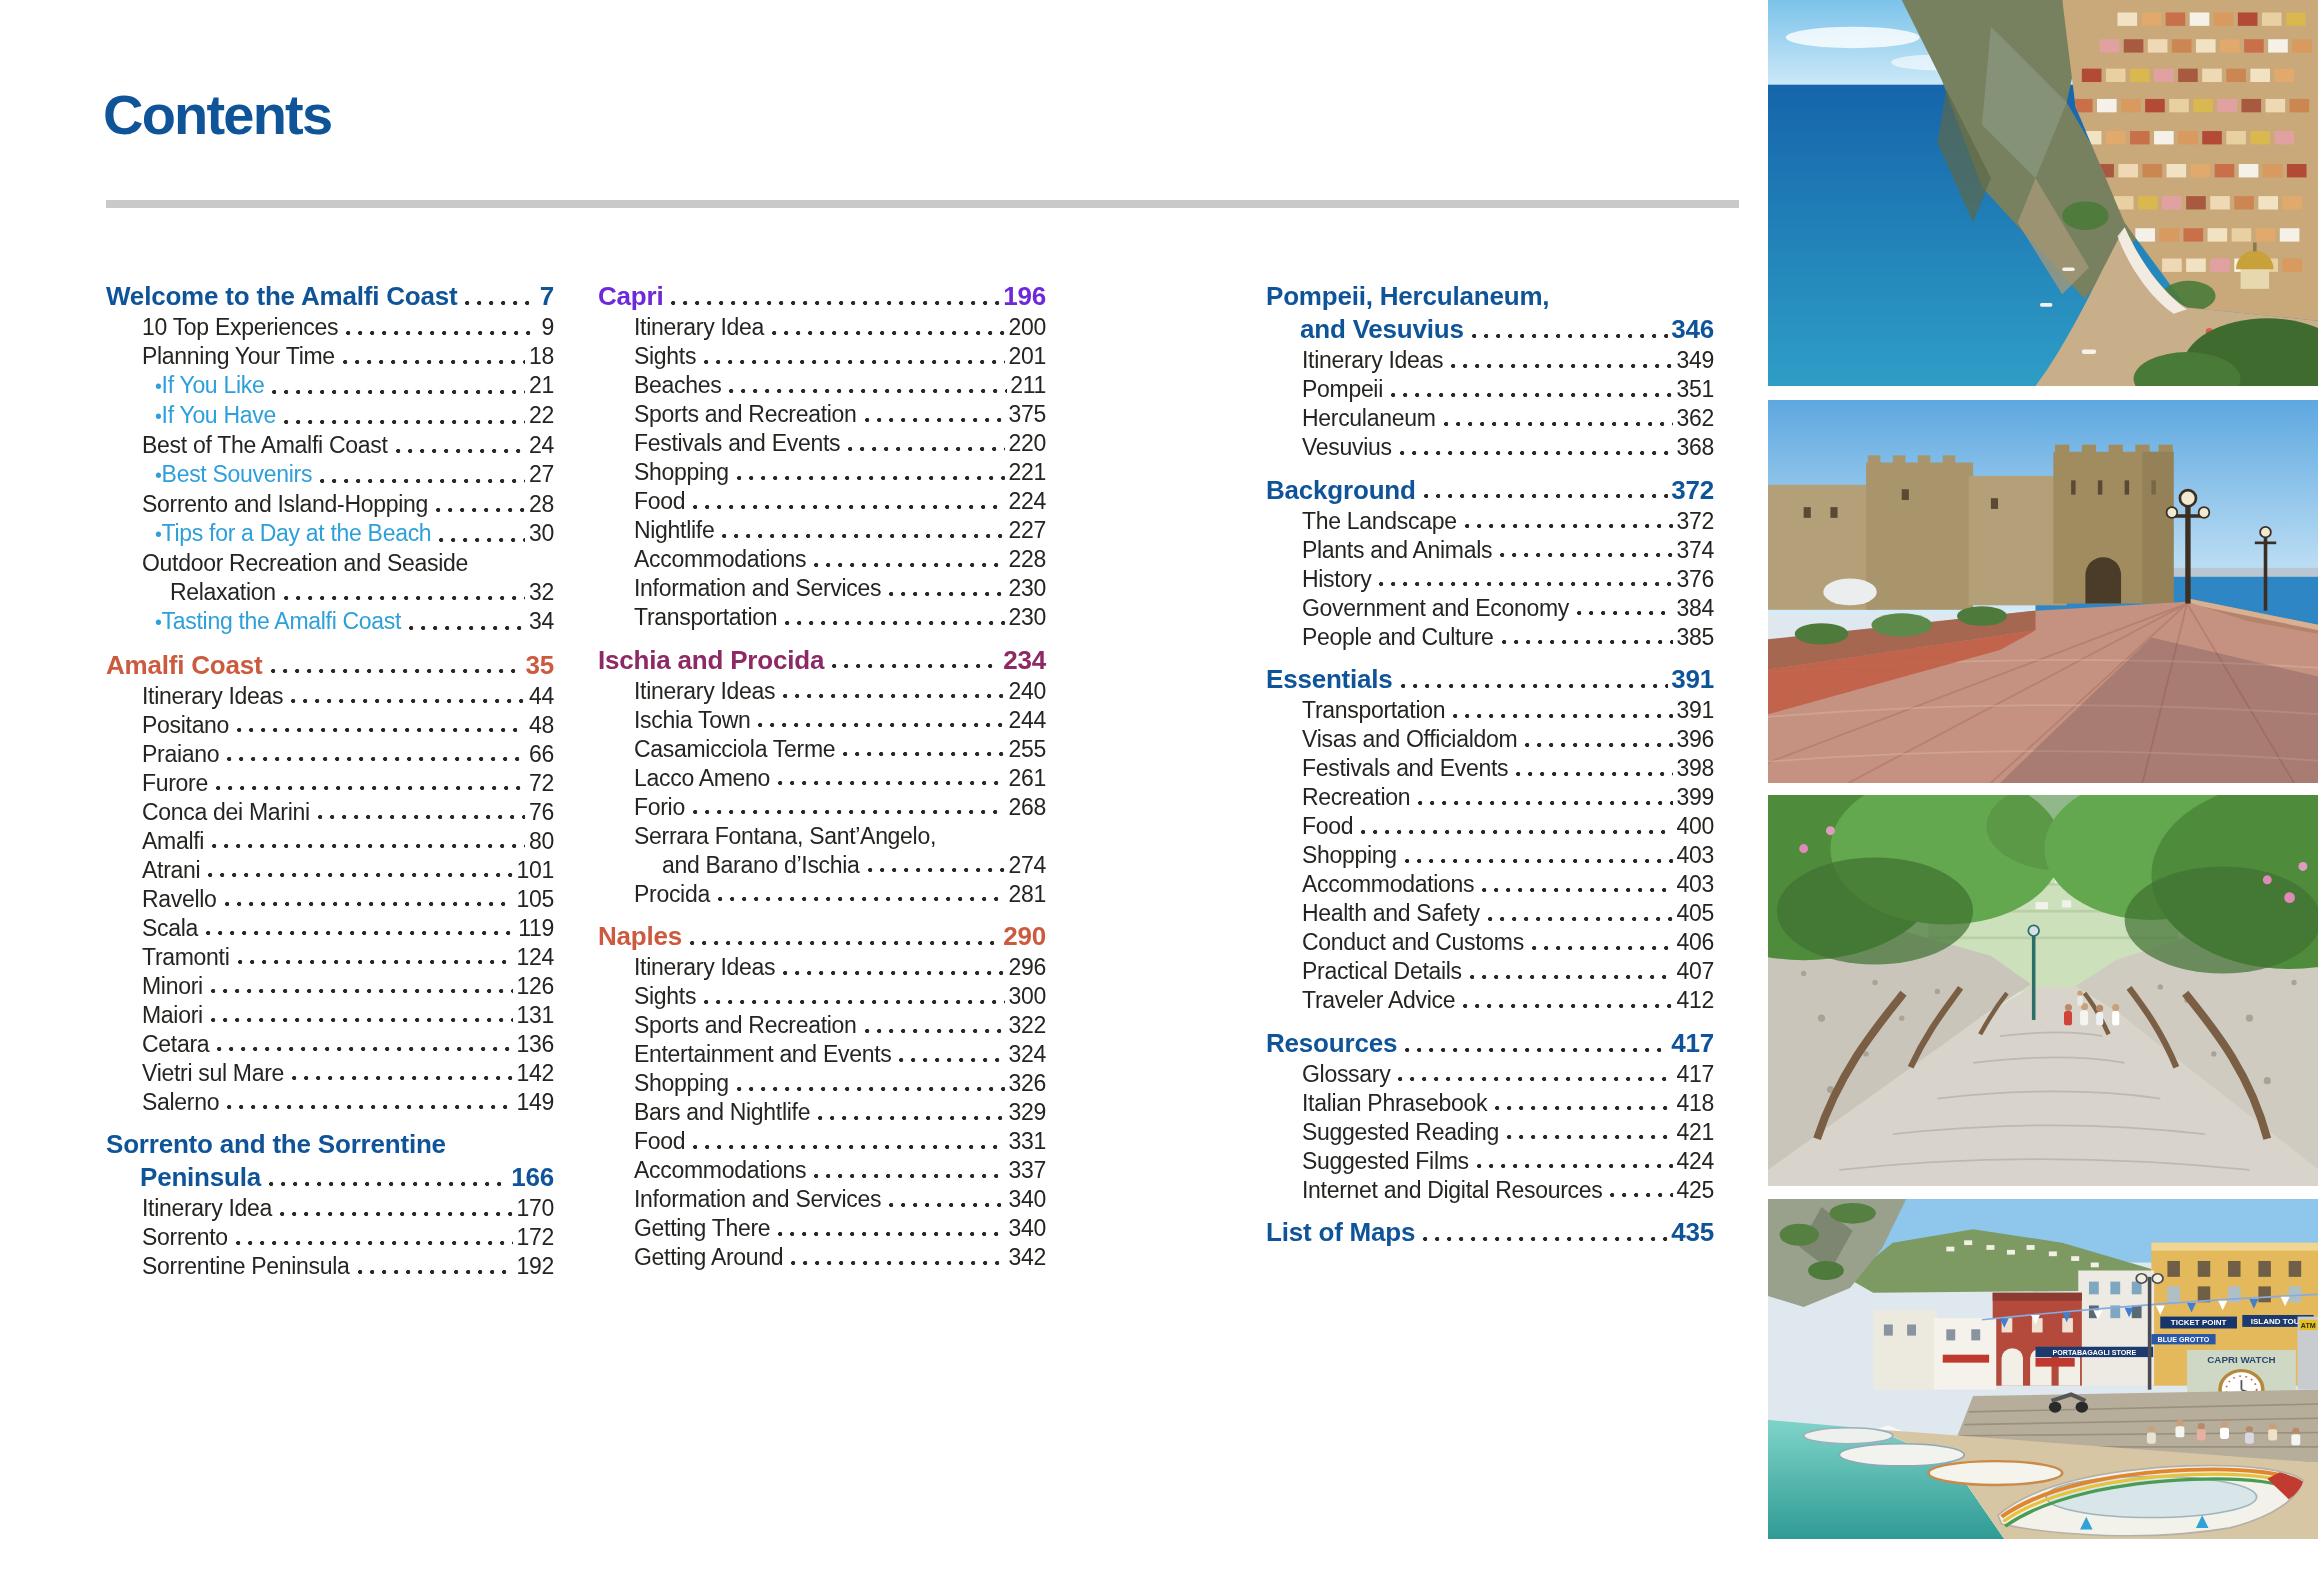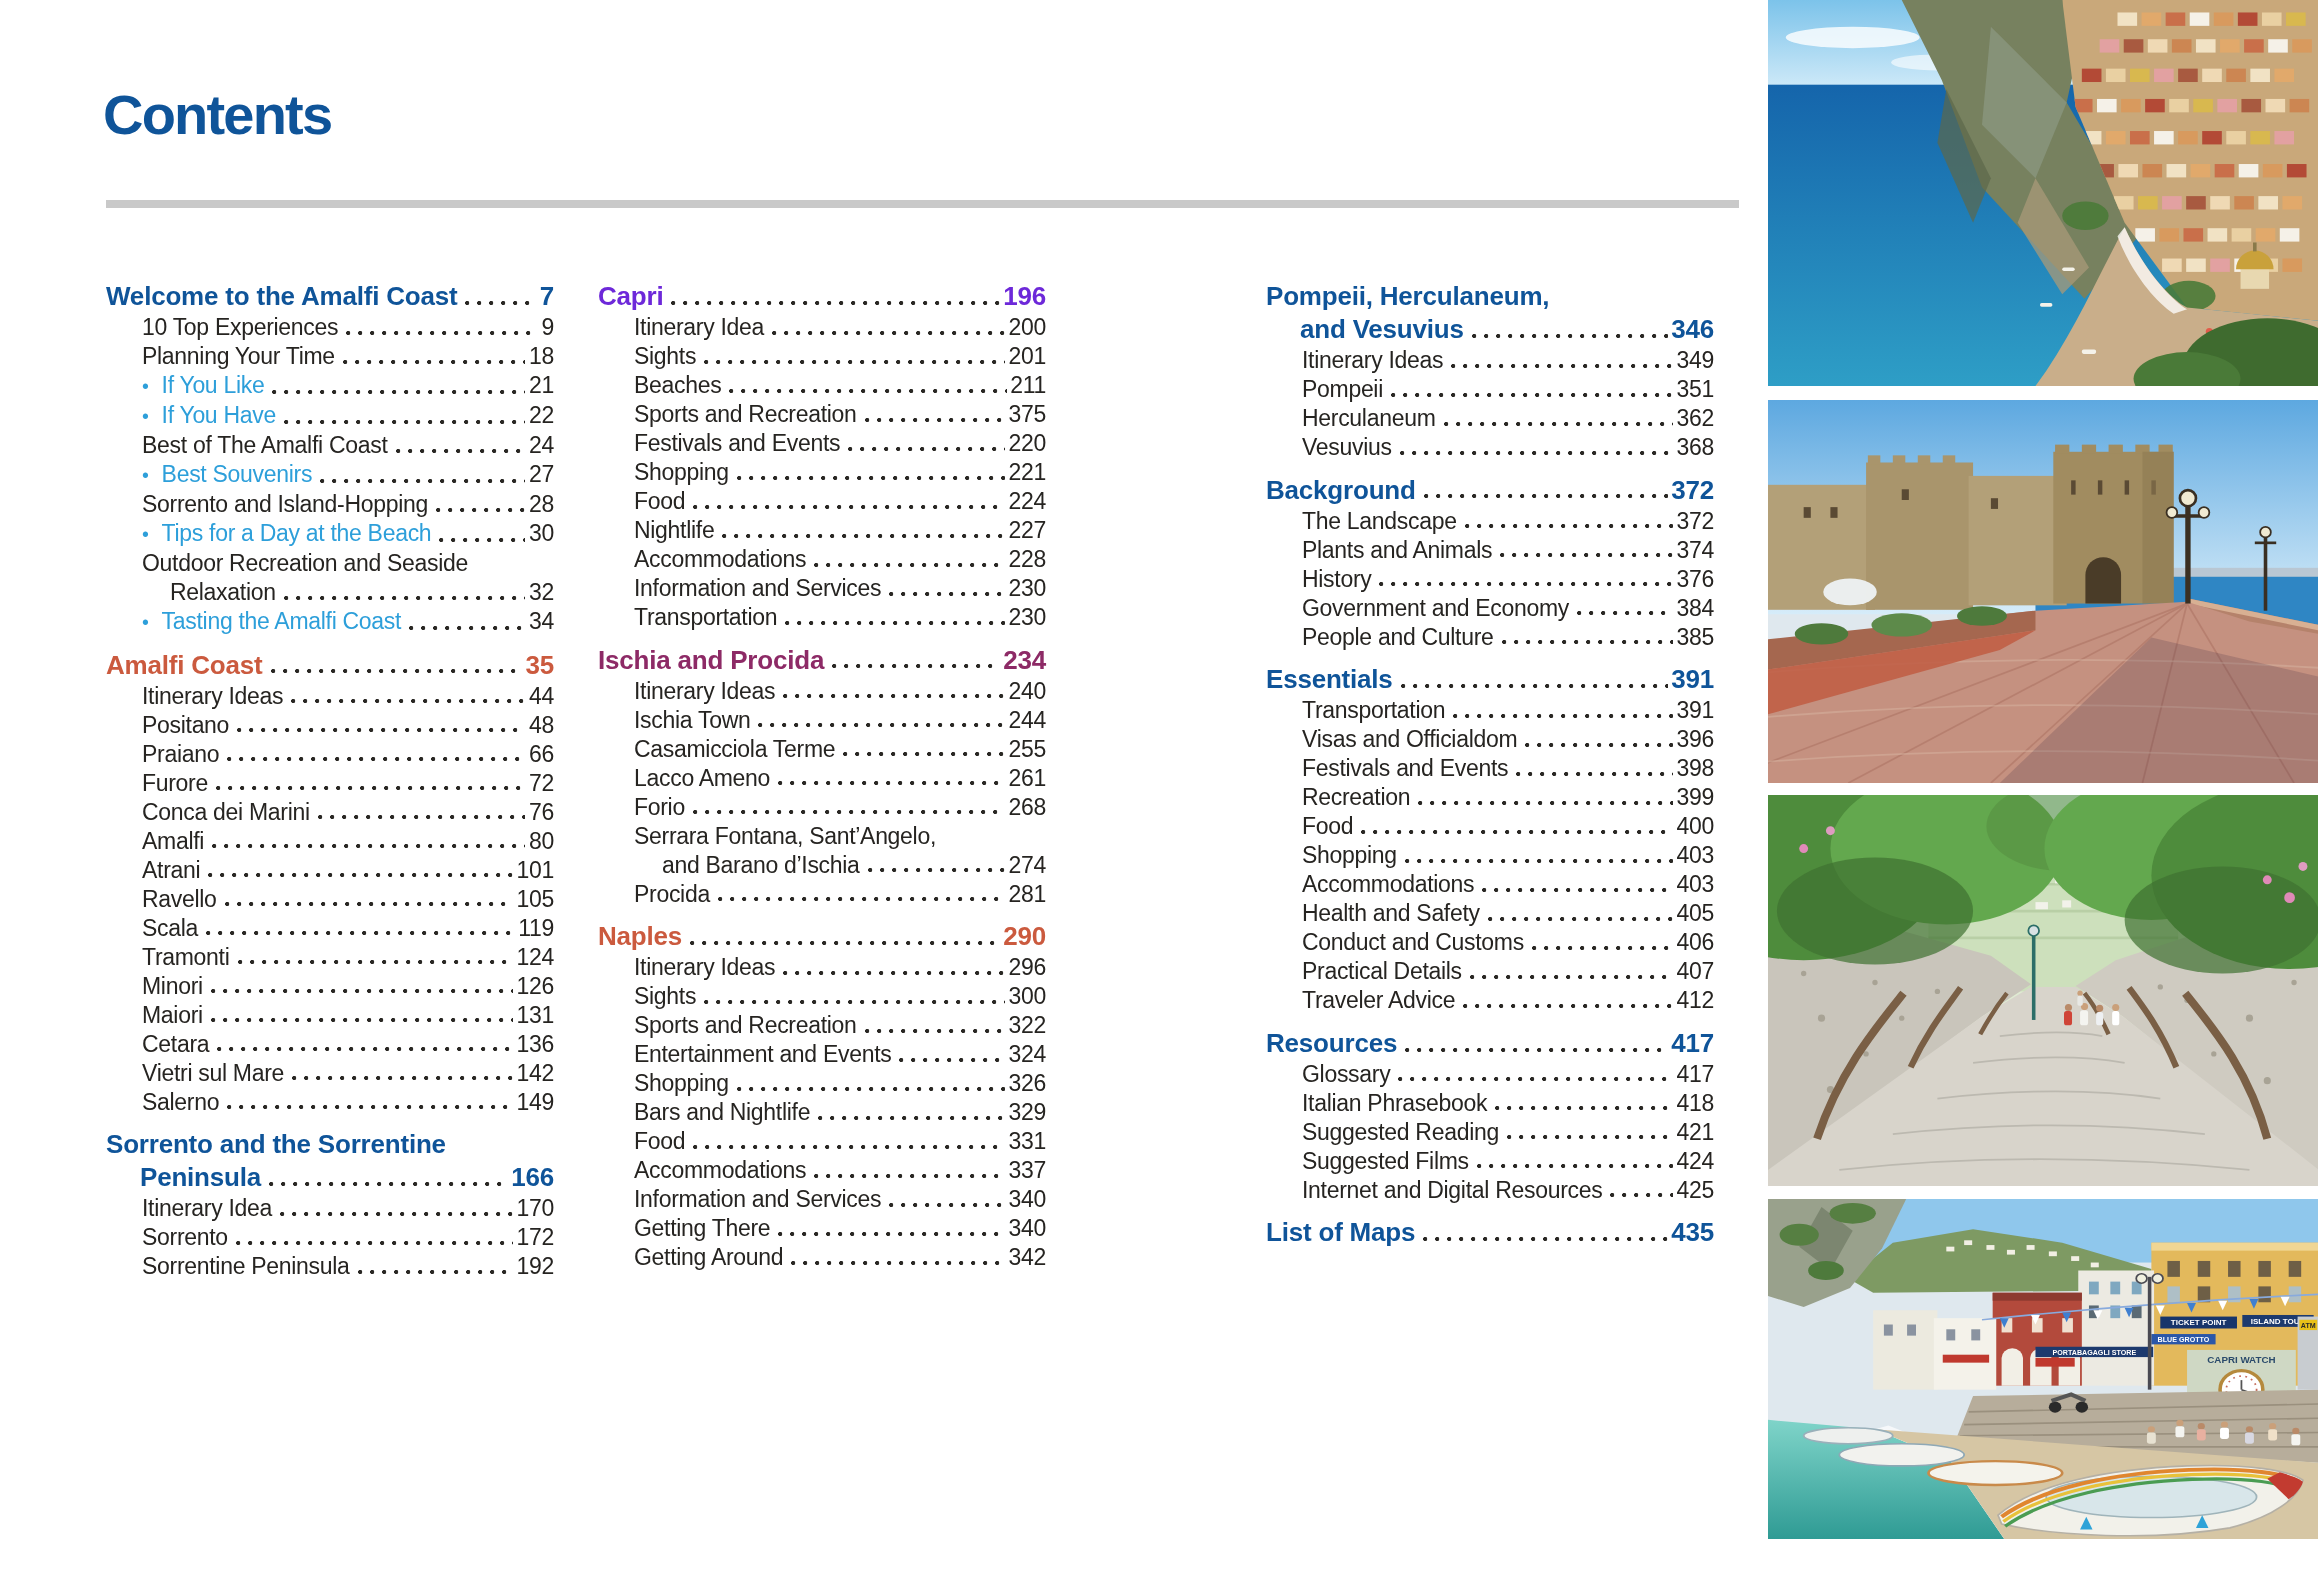--- a/index.html
+++ b/index.html
@@ -4,21 +4,21 @@
 <style>
   html,body{margin:0;padding:0;background:#ffffff;}
   .page{position:relative;width:2319px;height:1581px;background:#ffffff;overflow:hidden;
         font-family:"Liberation Sans",sans-serif;color:#262421;}
 
   .page-title{position:absolute;left:103px;top:70px;font-size:56px;font-weight:bold;
               color:#0f5499;letter-spacing:-1.8px;margin-top:12px;}
   .title-rule{position:absolute;left:106px;top:200px;width:1633px;height:8px;background:#c9c9c9;}
 
   .toc-col{position:absolute;top:280px;width:448px;}
-  #col1{left:106px;} #col2{left:598px;} #col3{left:1266px;}
+  #col1{left:106px;text-align:right;} #col2{left:598px;} #col3{left:1266px;}
 
   .toc-section{margin-bottom:11.6px;}
   .toc-row{display:flex;align-items:baseline;line-height:29px;font-size:23px;letter-spacing:-0.3px;}
   .toc-row.heading{line-height:33px;}
   .heading .label,.heading .page-num{font-weight:bold;font-size:26px;letter-spacing:-0.2px;}
   .h-cont{padding-left:34px;}
   .entry{padding-left:36px;}
   .entry.cont{padding-left:64px;}
   .entry .bullet{color:#2d9fda;width:19.6px;flex:0 0 19.6px;font-size:19.6px;}
   .entry.hl .label{color:#2d9fda;}

